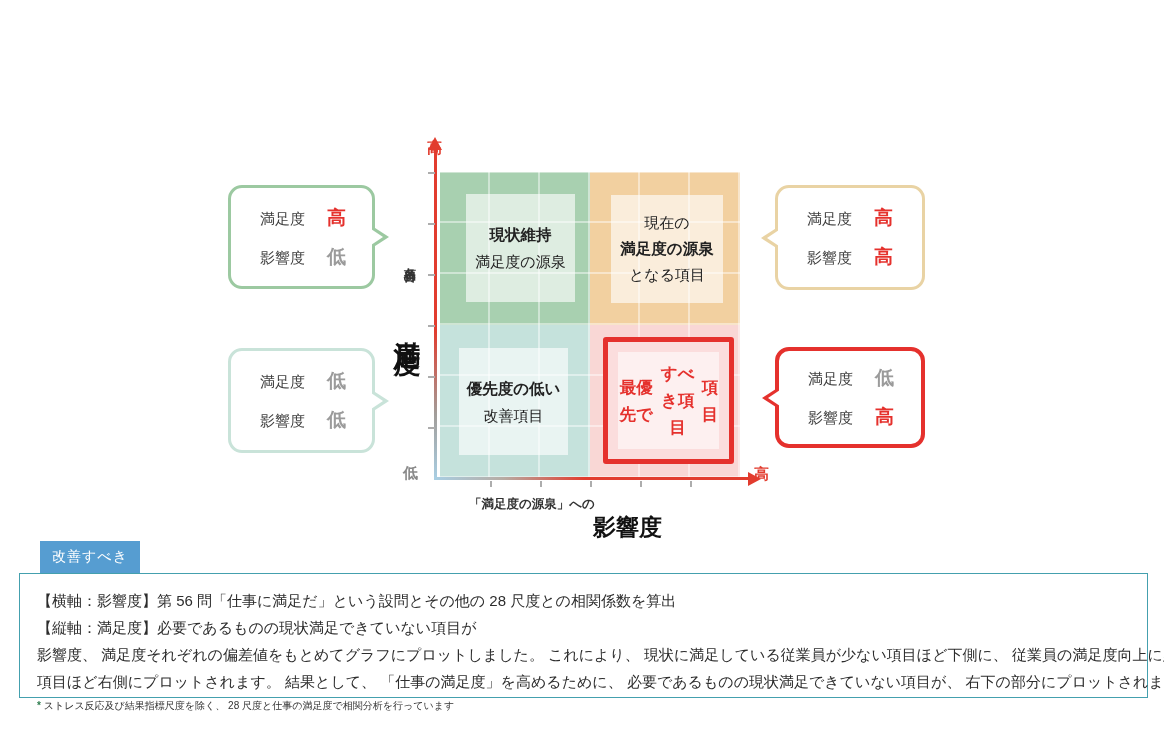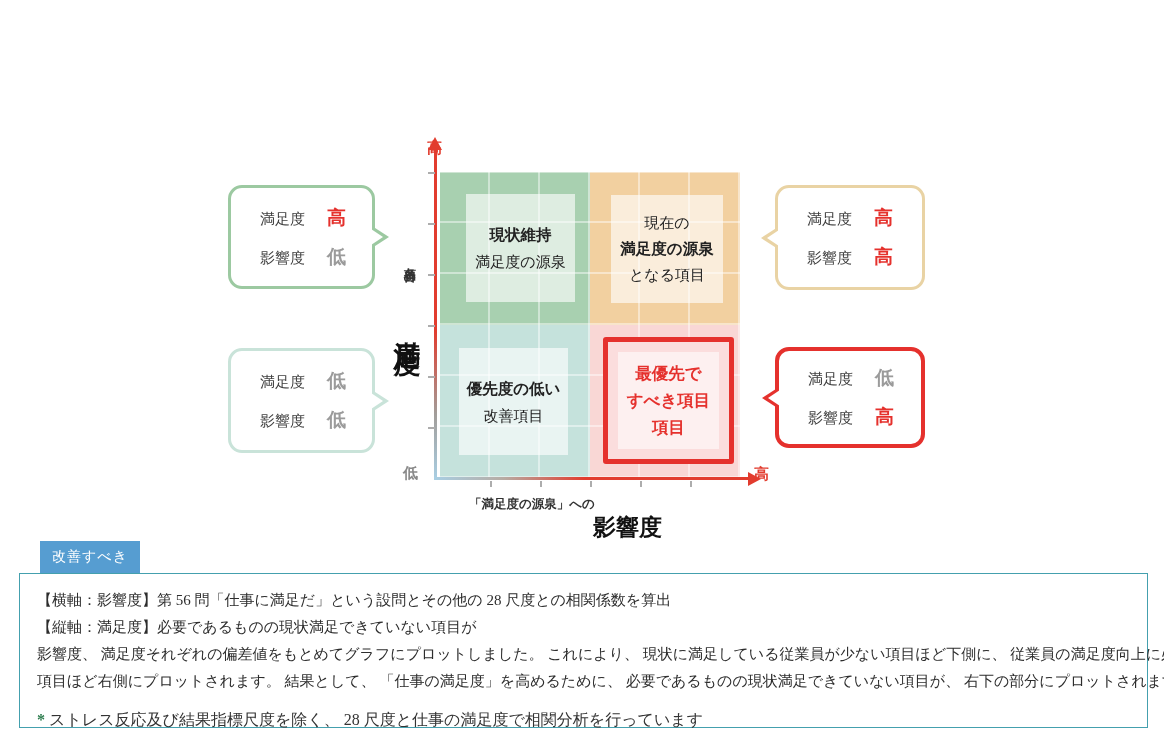--- a/index.html
+++ b/index.html
@@ -27,22 +27,22 @@
   .qlabel { position:absolute; display:flex; flex-direction:column; align-items:center;
             justify-content:center; text-align:center;
             background:rgba(255,255,255,.62); font-size:15px; line-height:27px; color:#222; }
   .qlabel .b { font-weight:bold; font-size:15.5px; }
   .qlabel.tl-box { left:26px; top:22px;  width:109px; height:108px; }
   .qlabel.tr-box { left:171px; top:23px; width:112px; height:108px; line-height:26px; }
   .qlabel.bl-box { left:19px; top:176px; width:109px; height:107px; }
   .urgent-box { position:absolute; left:163px; top:165px; width:131px; height:127px;
                 background:#fbdddd; border:5px solid #e5312d; border-radius:3px;
                 display:flex; align-items:center; justify-content:center; }
-  .urgent-inner { width:101px; height:97px; background:#fdf0f0; display:flex; flex-direction:column;
-                  align-items:center; justify-content:center; text-align:center;
+  .urgent-inner { width:101px; height:97px; background:#fdf0f0; display:flex; 
+                  align-items:center; justify-content:space-between; text-align:center;
                   color:#e5312d; font-weight:bold; font-size:16.5px; line-height:27px; }
 
   
   .y-axis { position:absolute; left:434px; top:149px; width:3px; height:331px;
             background:linear-gradient(to bottom, #e23c2e 0%, #e23c2e 55%, #a29d99 80%, #a9cfe4 100%); }
   .y-arrow { position:absolute; left:428px; top:137px; width:0; height:0;
              border-left:7.5px solid transparent; border-right:7.5px solid transparent;
              border-bottom:13px solid #e23c2e; }
   .x-axis { position:absolute; left:434px; top:477px; width:315px; height:3px;
             background:linear-gradient(to right, #a9cfe4 0%, #b7aca4 22%, #e23c2e 48%, #e23c2e 100%); }
@@ -91,24 +91,24 @@
                   border-right:12px solid #fff !important; }
   .co-lt .tail-r.outer { border-left:17px solid #9cc9a1; }
   .co-lb .tail-r.outer { border-left:17px solid #c9e3d9; }
   .co-rt .tail-l.outer { border-right:17px solid #e9d3a4; }
   .co-rb .tail-l.outer { border-right:17px solid #e5312d; }
 
   
   .method-tab { position:absolute; left:40px; top:541px; width:100px; height:32px;
                 background:#569dd1; color:#fff; font-size:14px;
                 display:flex; align-items:center; justify-content:center; letter-spacing:1px; }
-  .method-box { position:absolute; left:19px; top:573px; width:1129px; height:155px;
-                background:#fff; border:1px solid #44a0ae; padding:13px 28px 0 17px;font-family:Liberation Serif, serif; }
+  .method-box { position:absolute; left:19px; top:573px; width:1129px; height:125px;
+                background:#fff; border:1px solid #44a0ae; padding:13px 28px 0 17px; }
   .method-line { font-size:15px; line-height:27px; color:#2d2d2d; white-space:nowrap; }
-  .method-note { margin-top:15px; font-size:16px; color:#333; }
+  .method-note { margin-top:4px; font-size:10px; color:#333; }
 </style>
 </head>
 <body>
 
 <div class="canvas">
 
 
   <div class="plot">
     <div class="quad tl"></div>
     <div class="quad tr"></div>

